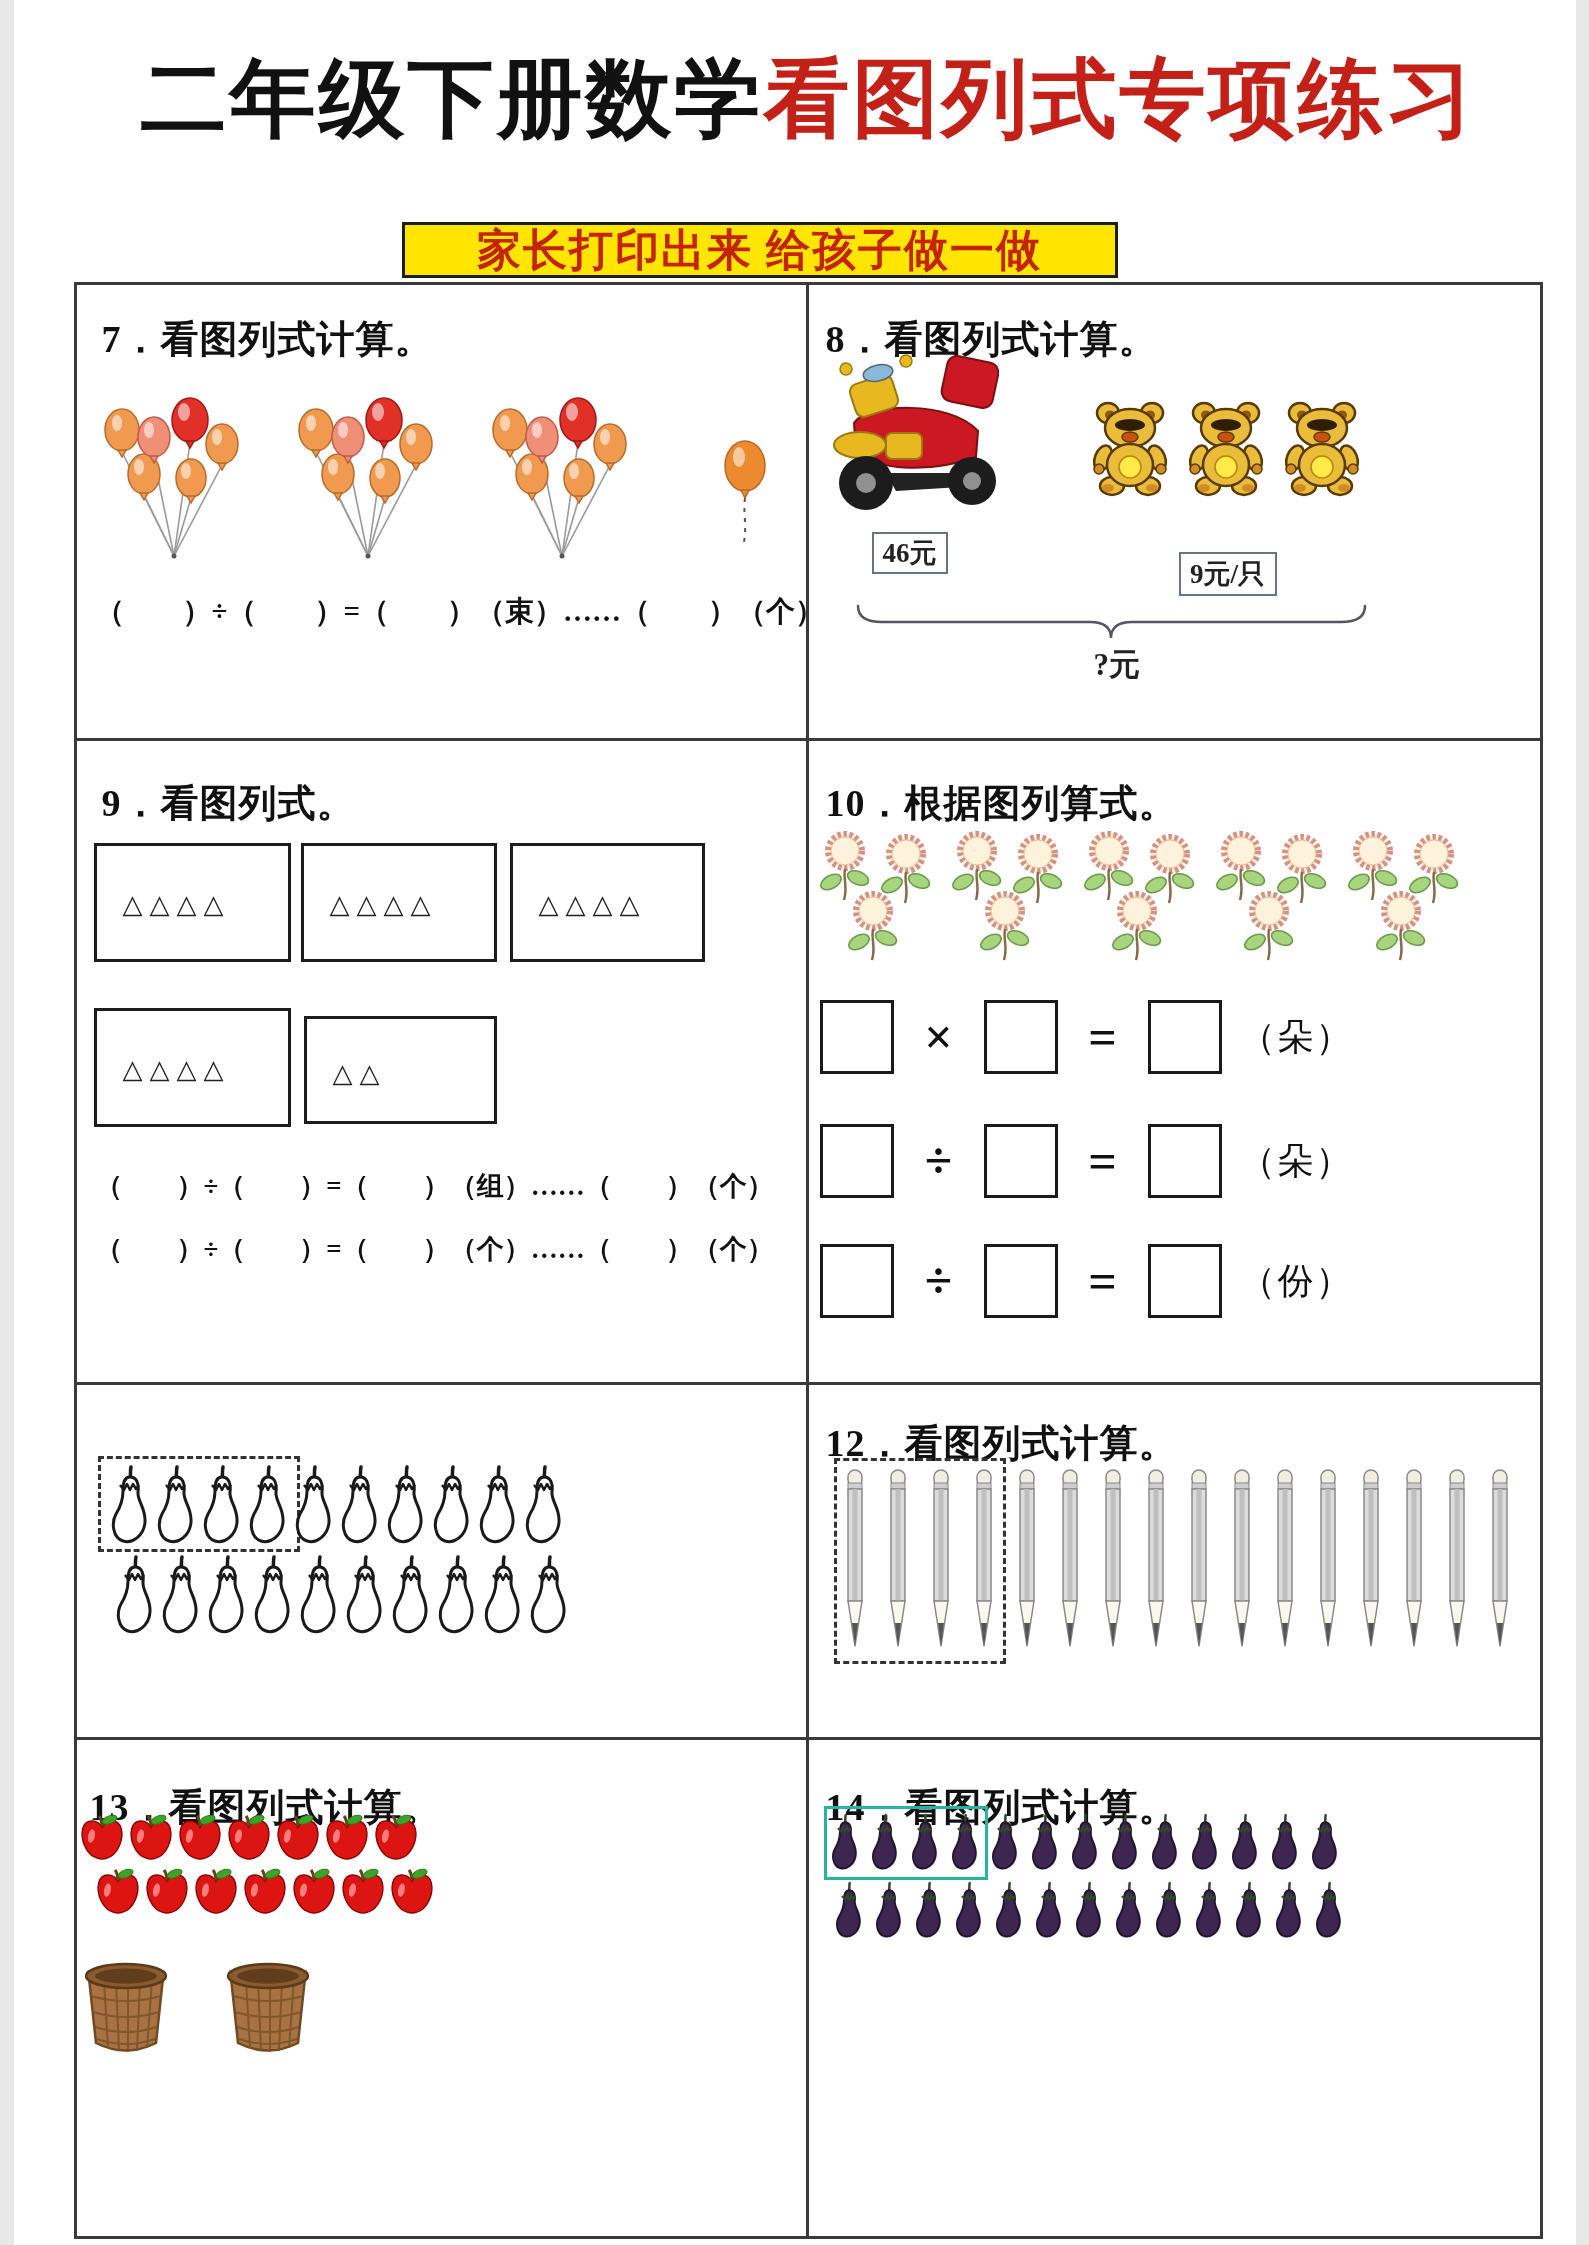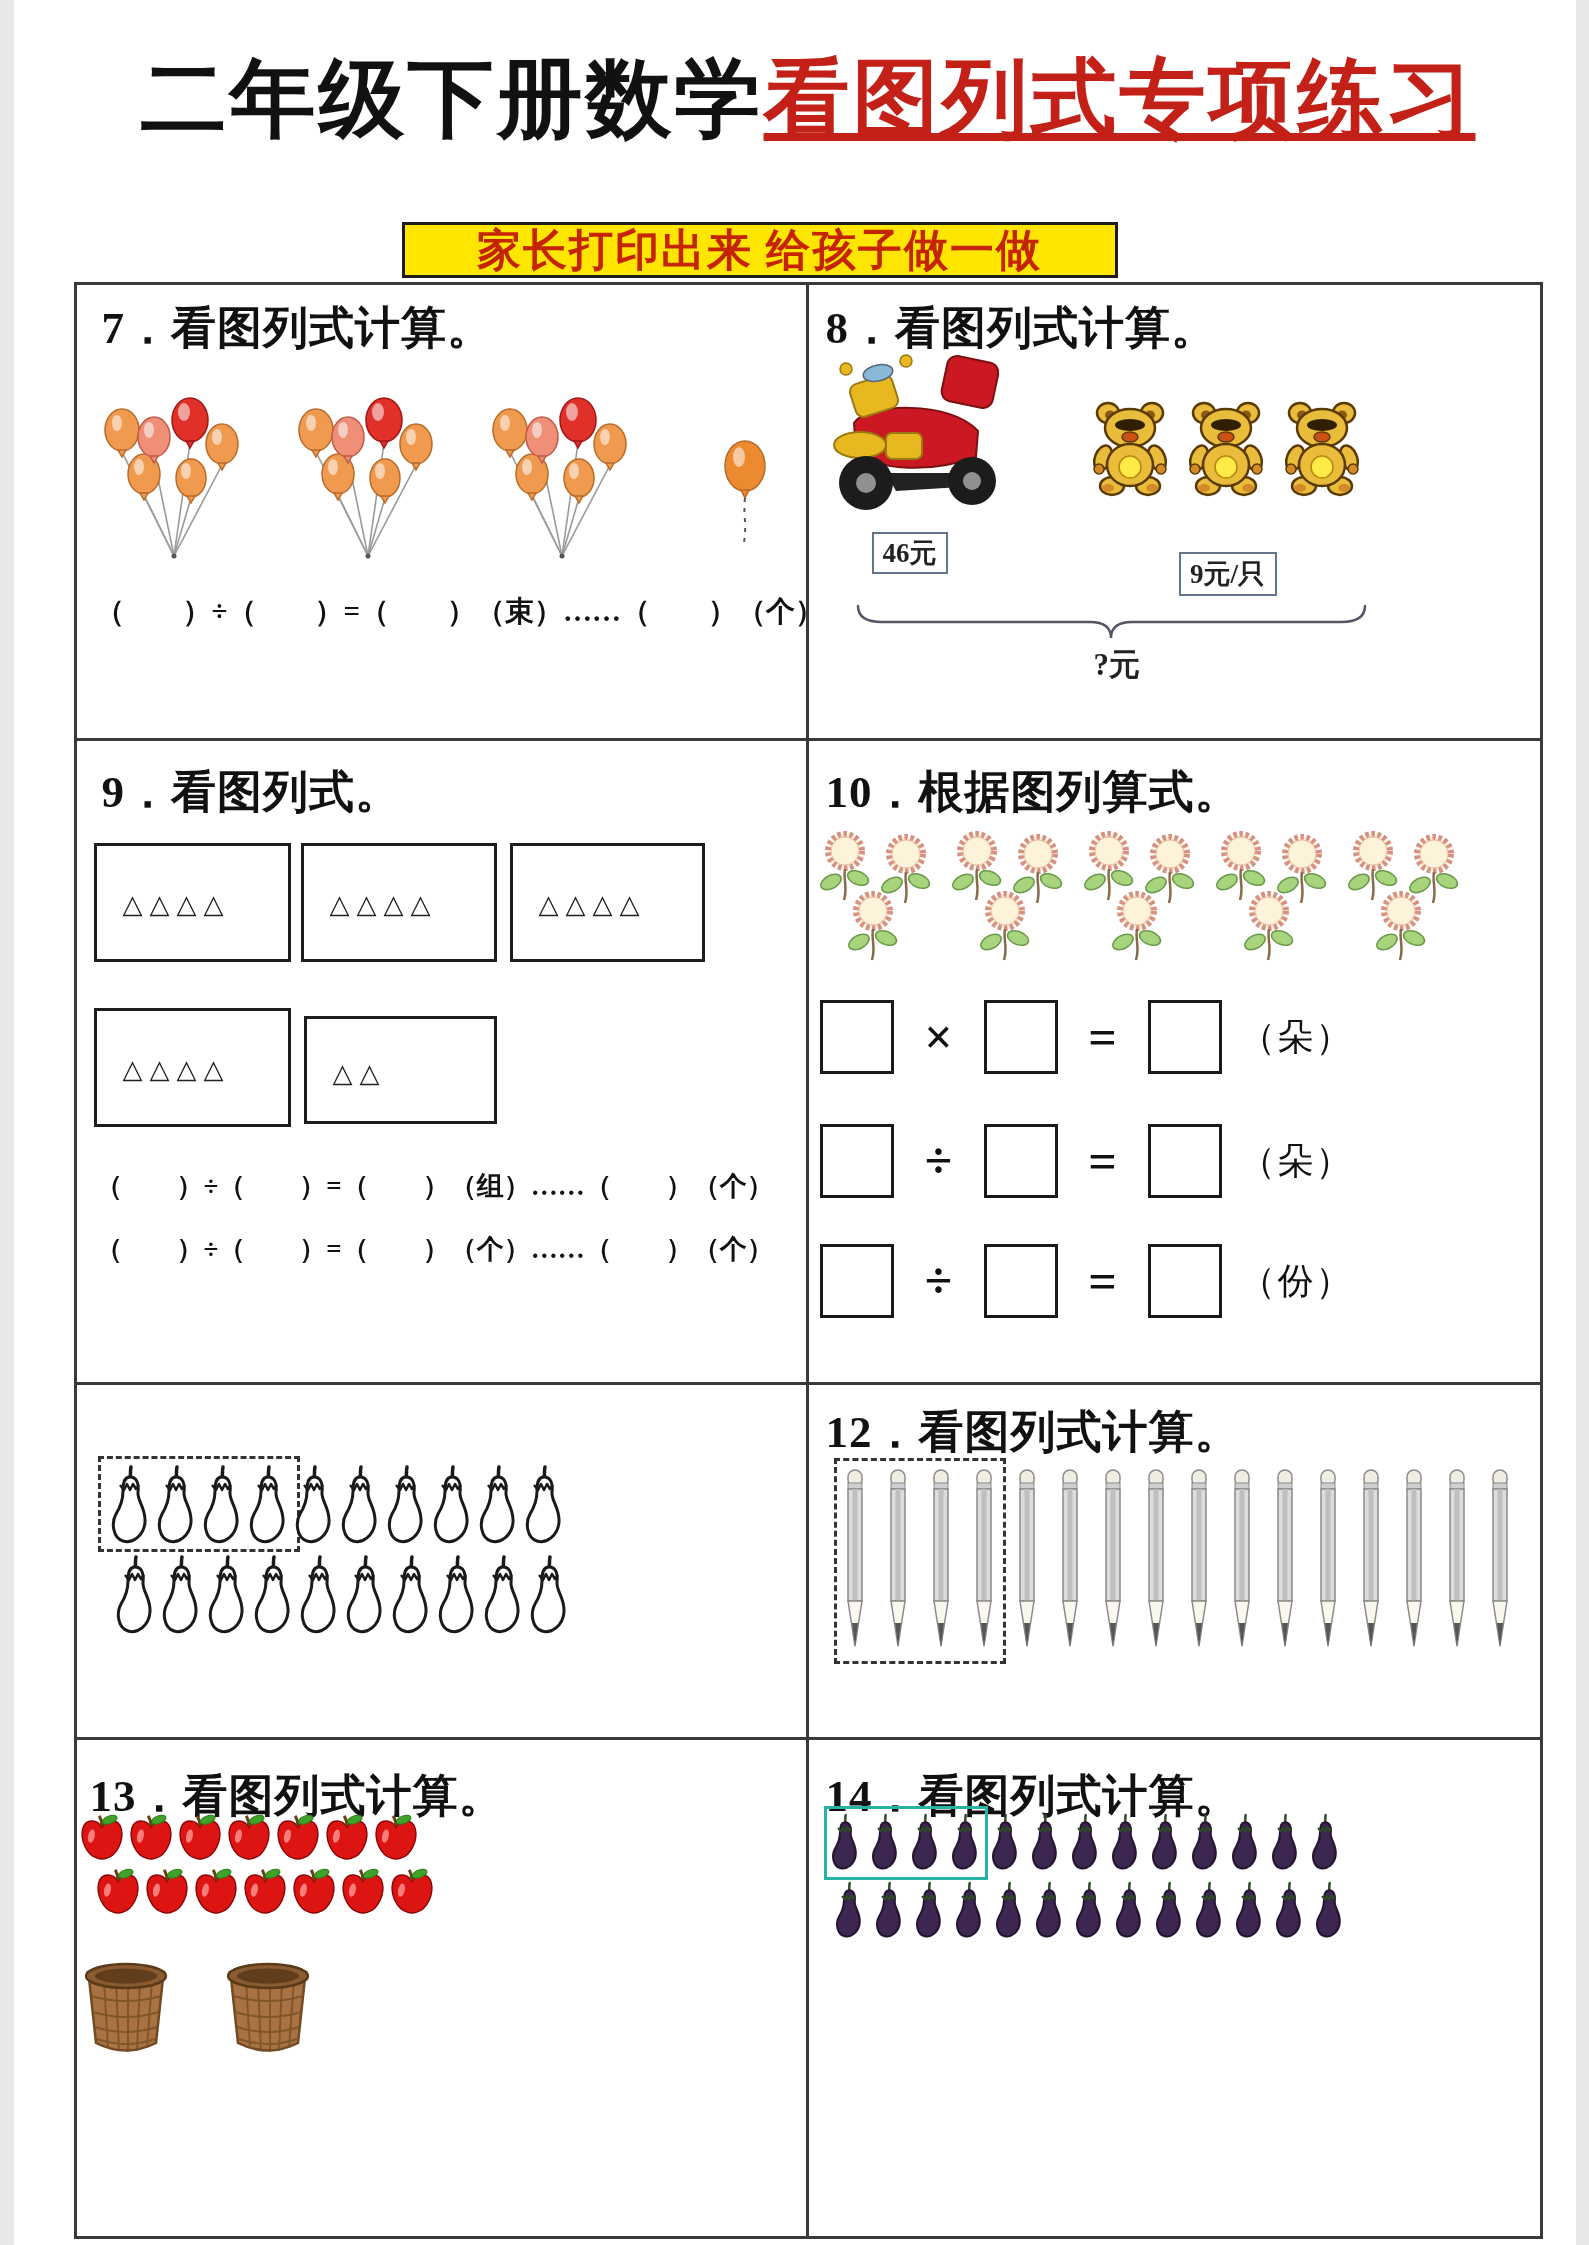--- a/index.html
+++ b/index.html
@@ -9,34 +9,34 @@
     margin:0 auto;overflow:hidden;
   }
   .abs{position:absolute;}
 
   
   .main-title{
     left:0;top:34px;width:1589px;height:130px;
     display:flex;align-items:center;justify-content:center;
     font-size:86px;font-weight:900;letter-spacing:3px;white-space:nowrap;
   }
-  .main-title .t-red{color:var(--title-red);text-decoration:underline;}
+  .main-title .t-red{color:var(--title-red);}
   .banner{
     left:388px;top:202px;width:716px;height:56px;
     background:var(--banner-bg);border:3px solid #1d1d1d;box-sizing:border-box;
     display:flex;align-items:center;justify-content:center;
     font-size:44px;font-weight:900;color:var(--banner-text);letter-spacing:2px;white-space:nowrap;margin-top:20px;
   }
 
   
   .grid-frame{left:60px;top:282px;width:1469px;height:1957px;border:3px solid var(--border);box-sizing:border-box;}
   .hline{left:60px;width:1469px;height:3px;background:var(--border);}
   .vline{left:792px;top:282px;width:3px;height:1957px;background:var(--border);}
 
-  .prob-title{font-size:45px;font-weight:700;letter-spacing:1px;white-space:nowrap;}
+  .prob-title{font-size:38px;font-weight:700;letter-spacing:1px;white-space:nowrap;margin-top:16px;}
   .equation{font-size:27px;letter-spacing:0;white-space:nowrap;font-weight:bold;}
 
   .icon-row{display:flex;align-items:flex-end;}
 
   
   .tri-box{border:3px solid #1d1d1d;box-sizing:border-box;background:#fff;}
   .tri-box .tris{position:absolute;left:26px;top:38%;font-size:26px;letter-spacing:7px;color:#222;}
 
   
   .eq-row{display:flex;align-items:center;gap:18px;}

